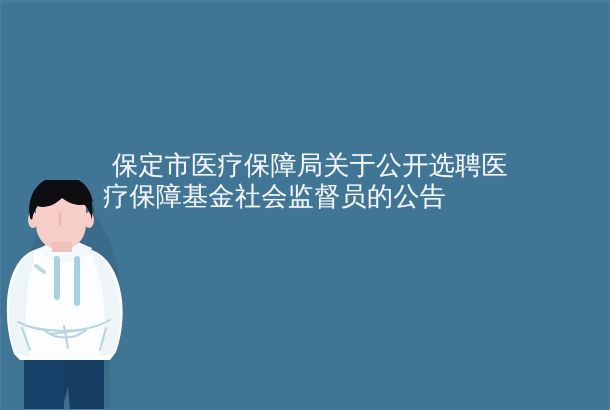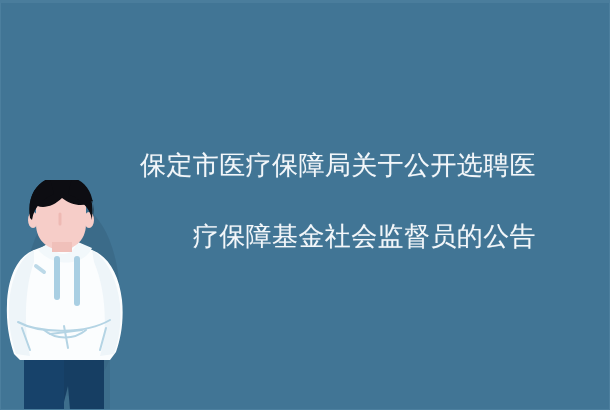--- a/index.html
+++ b/index.html
@@ -35,36 +35,35 @@
     top: 180px;
     width: 150px;
     height: 230px;
     z-index: 5;
   }
   #illustration svg { display: block; }
 
   
   #title-block {
     position: absolute;
-    left: 116px;
+    left: 103px;
     top: 150px;
     width: 420px;
     z-index: 20;
-    text-align: right;
   }
   .title-line {
     color: #f3f7fa;
     font-size: 26px;
     line-height: 31px;
     letter-spacing: 0.4px;
     white-space: nowrap;
     text-shadow: 0 0 1px rgba(255,255,255,0.35);
   }
   .title-line.line-1 { padding-left: 9px; }
-  .title-line.line-2 { padding-left: 0px; margin-top: 40px; }
+  .title-line.line-2 { padding-left: 0px; }
 
   
   #watermark {
     position: absolute;
     right: 15px;
     bottom: 12px;
     color: #c3d4de;
     font-size: 14px;
     letter-spacing: 0.2px;
     opacity: 0.92;

